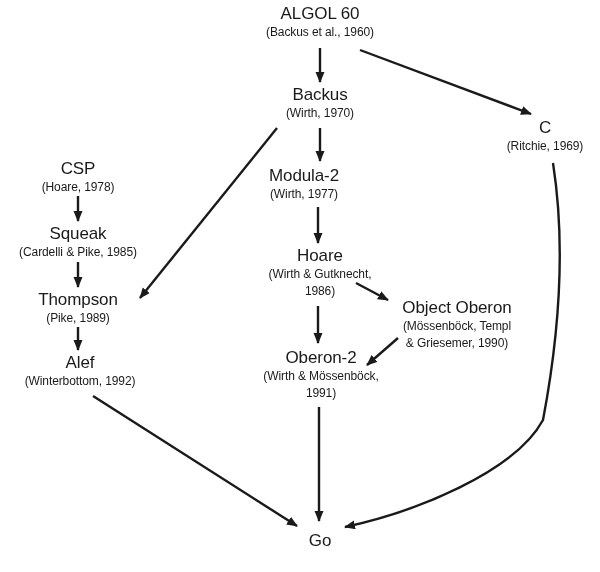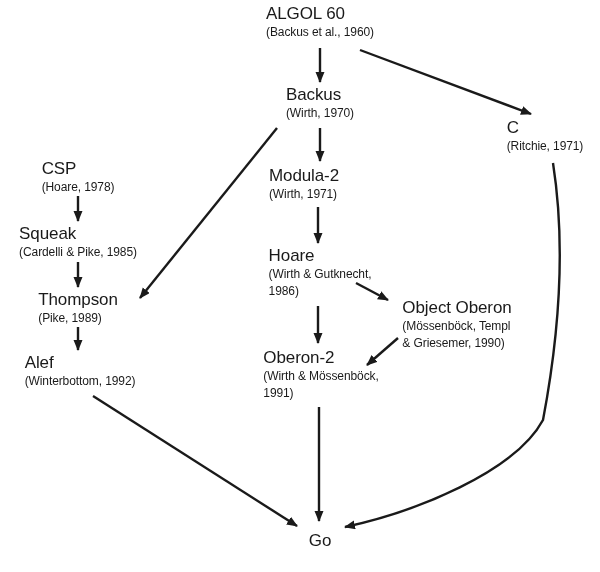--- a/index.html
+++ b/index.html
@@ -1,19 +1,19 @@
 <!DOCTYPE html>
 <html><head>
 <meta charset="utf-8">
 <style>
   html,body{margin:0;padding:0;background:#fff;}
   #diagram{position:relative;width:600px;height:572px;background:#fff;overflow:hidden;
     font-family:"Liberation Sans",sans-serif;color:#1a1a1a;}
   #edges{position:absolute;left:0;top:0;}
-  .node{position:absolute;transform:translateX(-50%);}
+  .node{position:absolute;transform:translateX(-50%);text-align:center;}
   .title{font-size:17px;line-height:20px;white-space:nowrap;letter-spacing:-0.1px;}
   .sub{font-size:12px;line-height:16.5px;white-space:nowrap;letter-spacing:-0.1px;}
 </style>
 </head>
 <body>
 
 <div id="diagram">
   <svg id="edges" width="600" height="572" viewBox="0 0 600 572">
     <defs>
       <marker id="arrow" markerUnits="userSpaceOnUse" markerWidth="14" markerHeight="12" refX="10" refY="4.5" orient="auto">
@@ -41,40 +41,40 @@
   <div class="node" style="left:320px;top:4px">
     <div class="title">ALGOL 60</div>
     <div class="sub">(Backus et al., 1960)</div>
   </div>
   <div class="node" style="left:320px;top:85px">
     <div class="title">Backus</div>
     <div class="sub">(Wirth, 1970)</div>
   </div>
   <div class="node" style="left:304px;top:166px">
     <div class="title">Modula-2</div>
-    <div class="sub">(Wirth, 1971)</div>
+    <div class="sub">(Wirth, 1977)</div>
   </div>
   <div class="node" style="left:320px;top:246px">
     <div class="title">Hoare</div>
     <div class="sub">(Wirth &amp; Gutknecht,</div>
     <div class="sub">1986)</div>
   </div>
   <div class="node" style="left:457px;top:298px">
     <div class="title">Object Oberon</div>
     <div class="sub">(Mössenböck, Templ</div>
     <div class="sub">&amp; Griesemer, 1990)</div>
   </div>
   <div class="node" style="left:321px;top:348px">
     <div class="title">Oberon-2</div>
     <div class="sub">(Wirth &amp; Mössenböck,</div>
     <div class="sub">1991)</div>
   </div>
   <div class="node" style="left:545px;top:118px">
     <div class="title">C</div>
-    <div class="sub">(Ritchie, 1971)</div>
+    <div class="sub">(Ritchie, 1969)</div>
   </div>
   <div class="node" style="left:78px;top:159px">
     <div class="title">CSP</div>
     <div class="sub">(Hoare, 1978)</div>
   </div>
   <div class="node" style="left:78px;top:224px">
     <div class="title">Squeak</div>
     <div class="sub">(Cardelli &amp; Pike, 1985)</div>
   </div>
   <div class="node" style="left:78px;top:290px">

